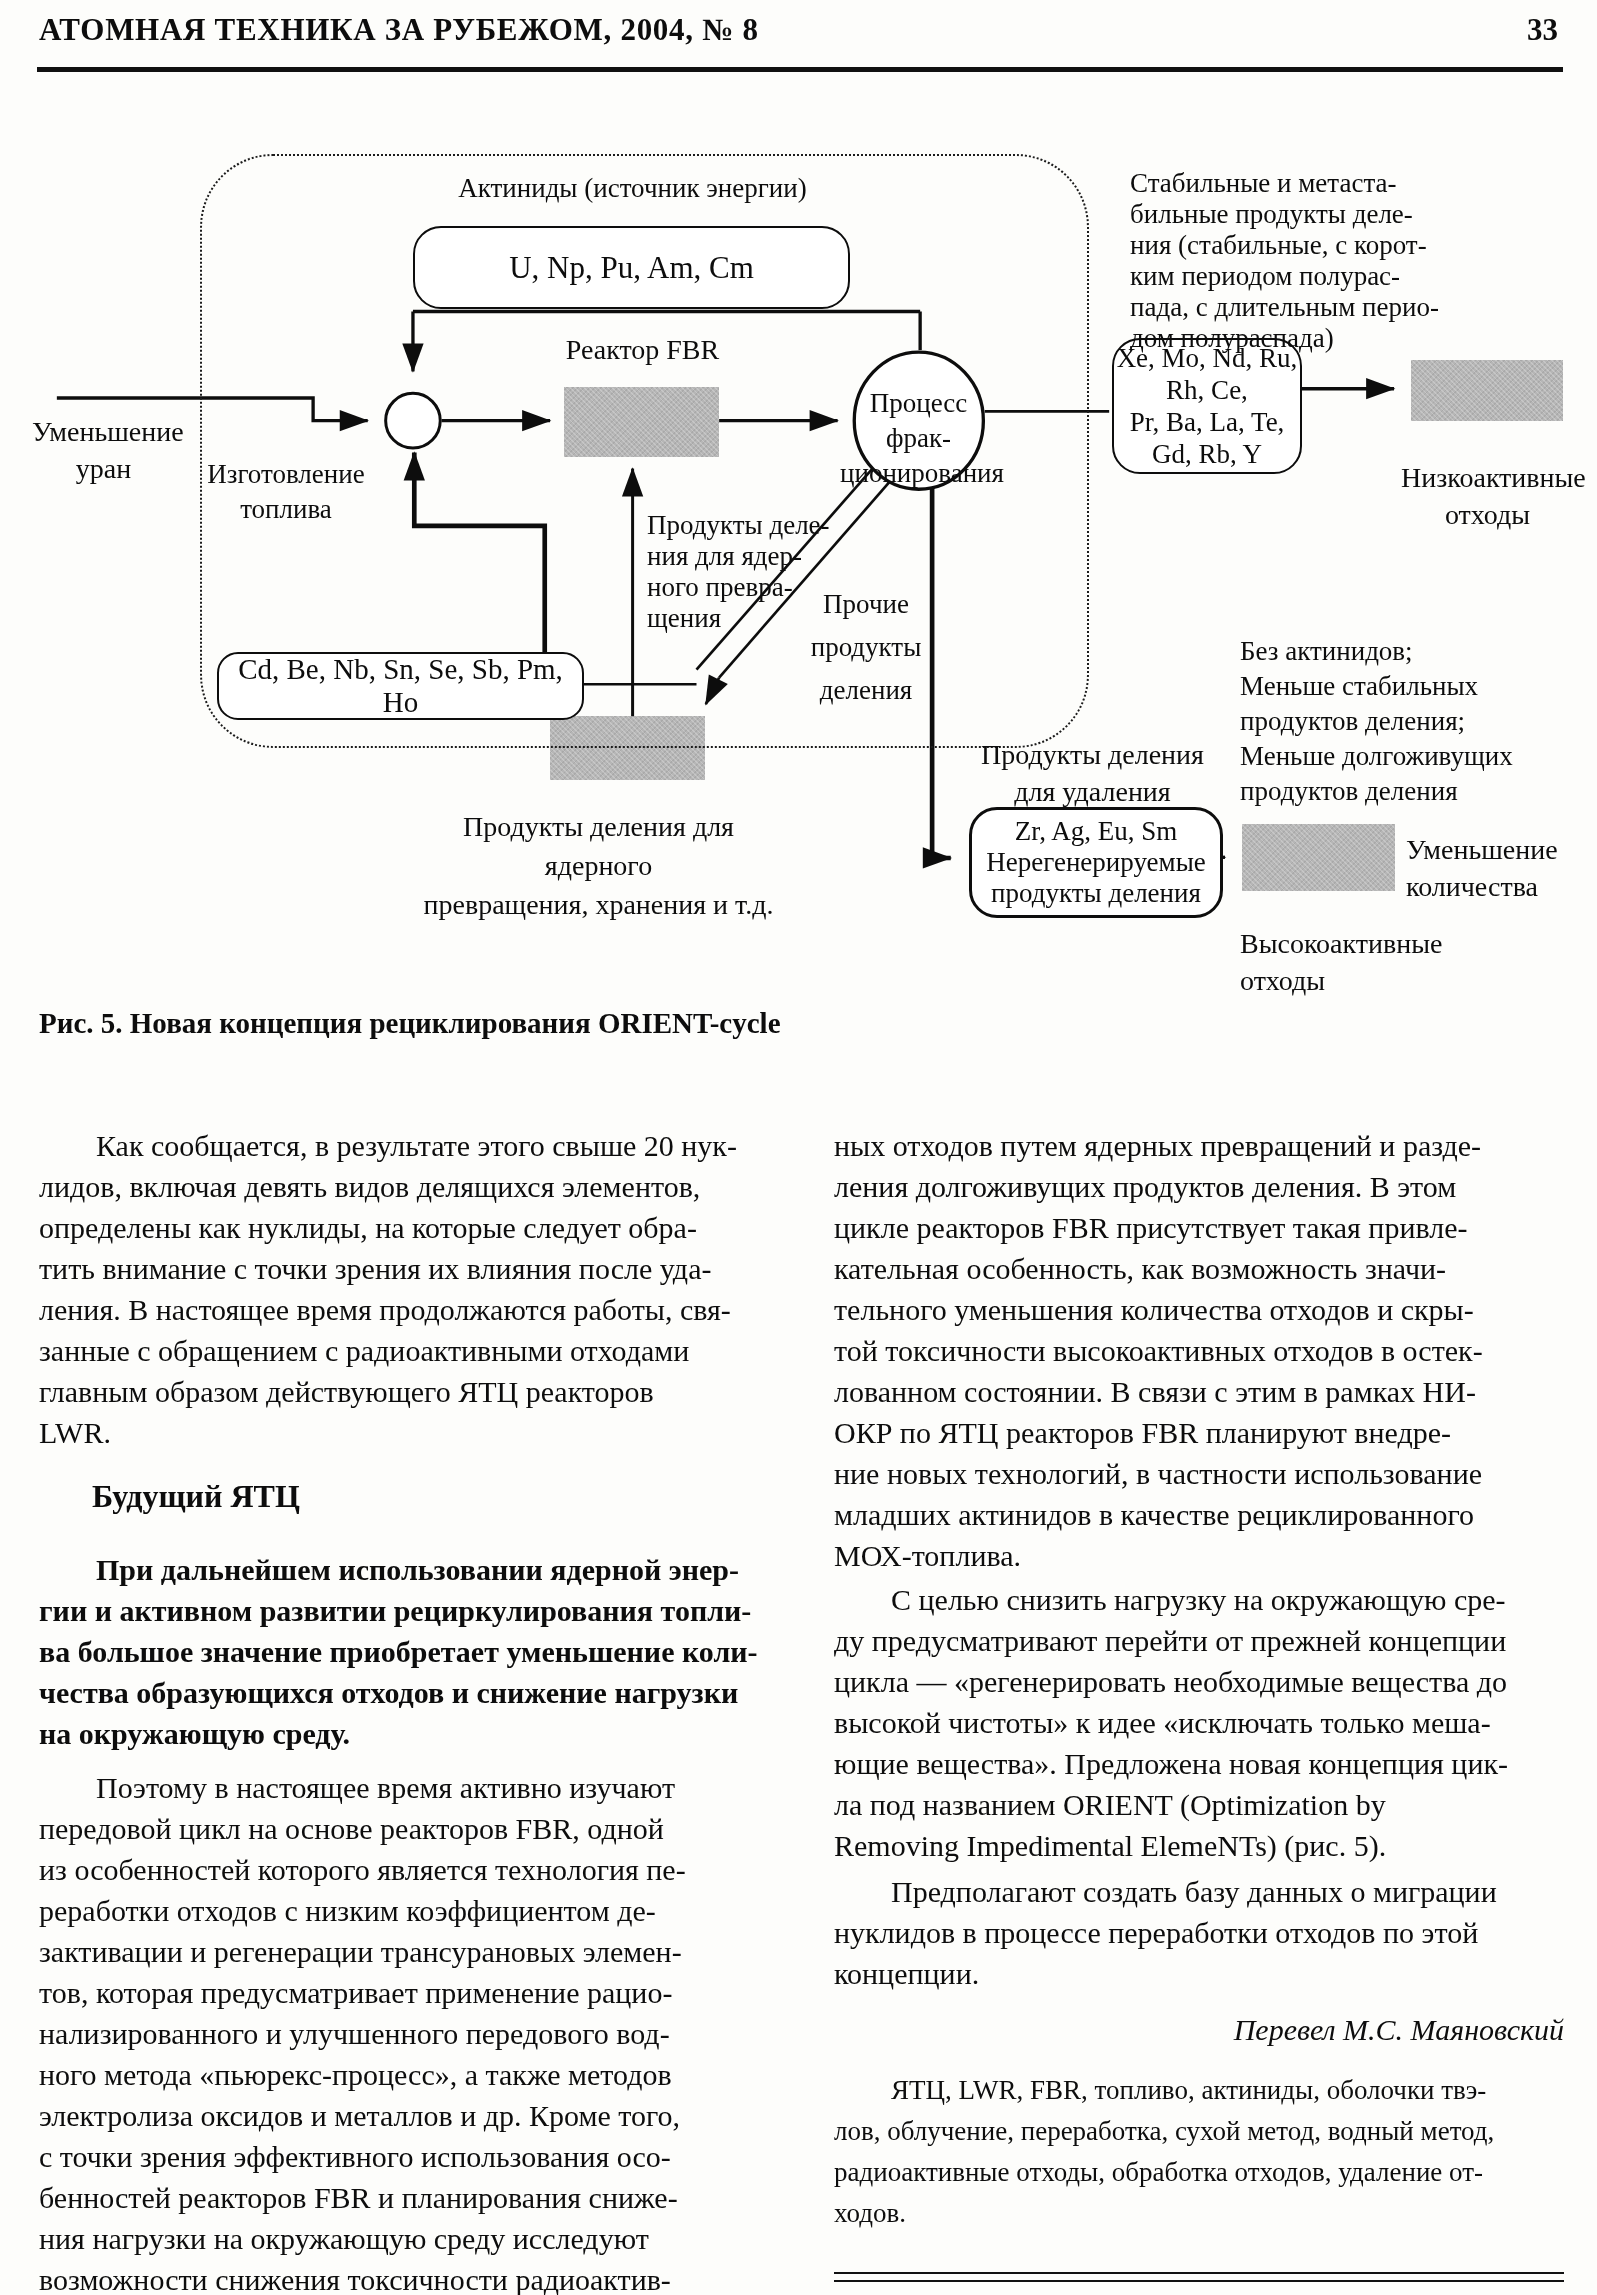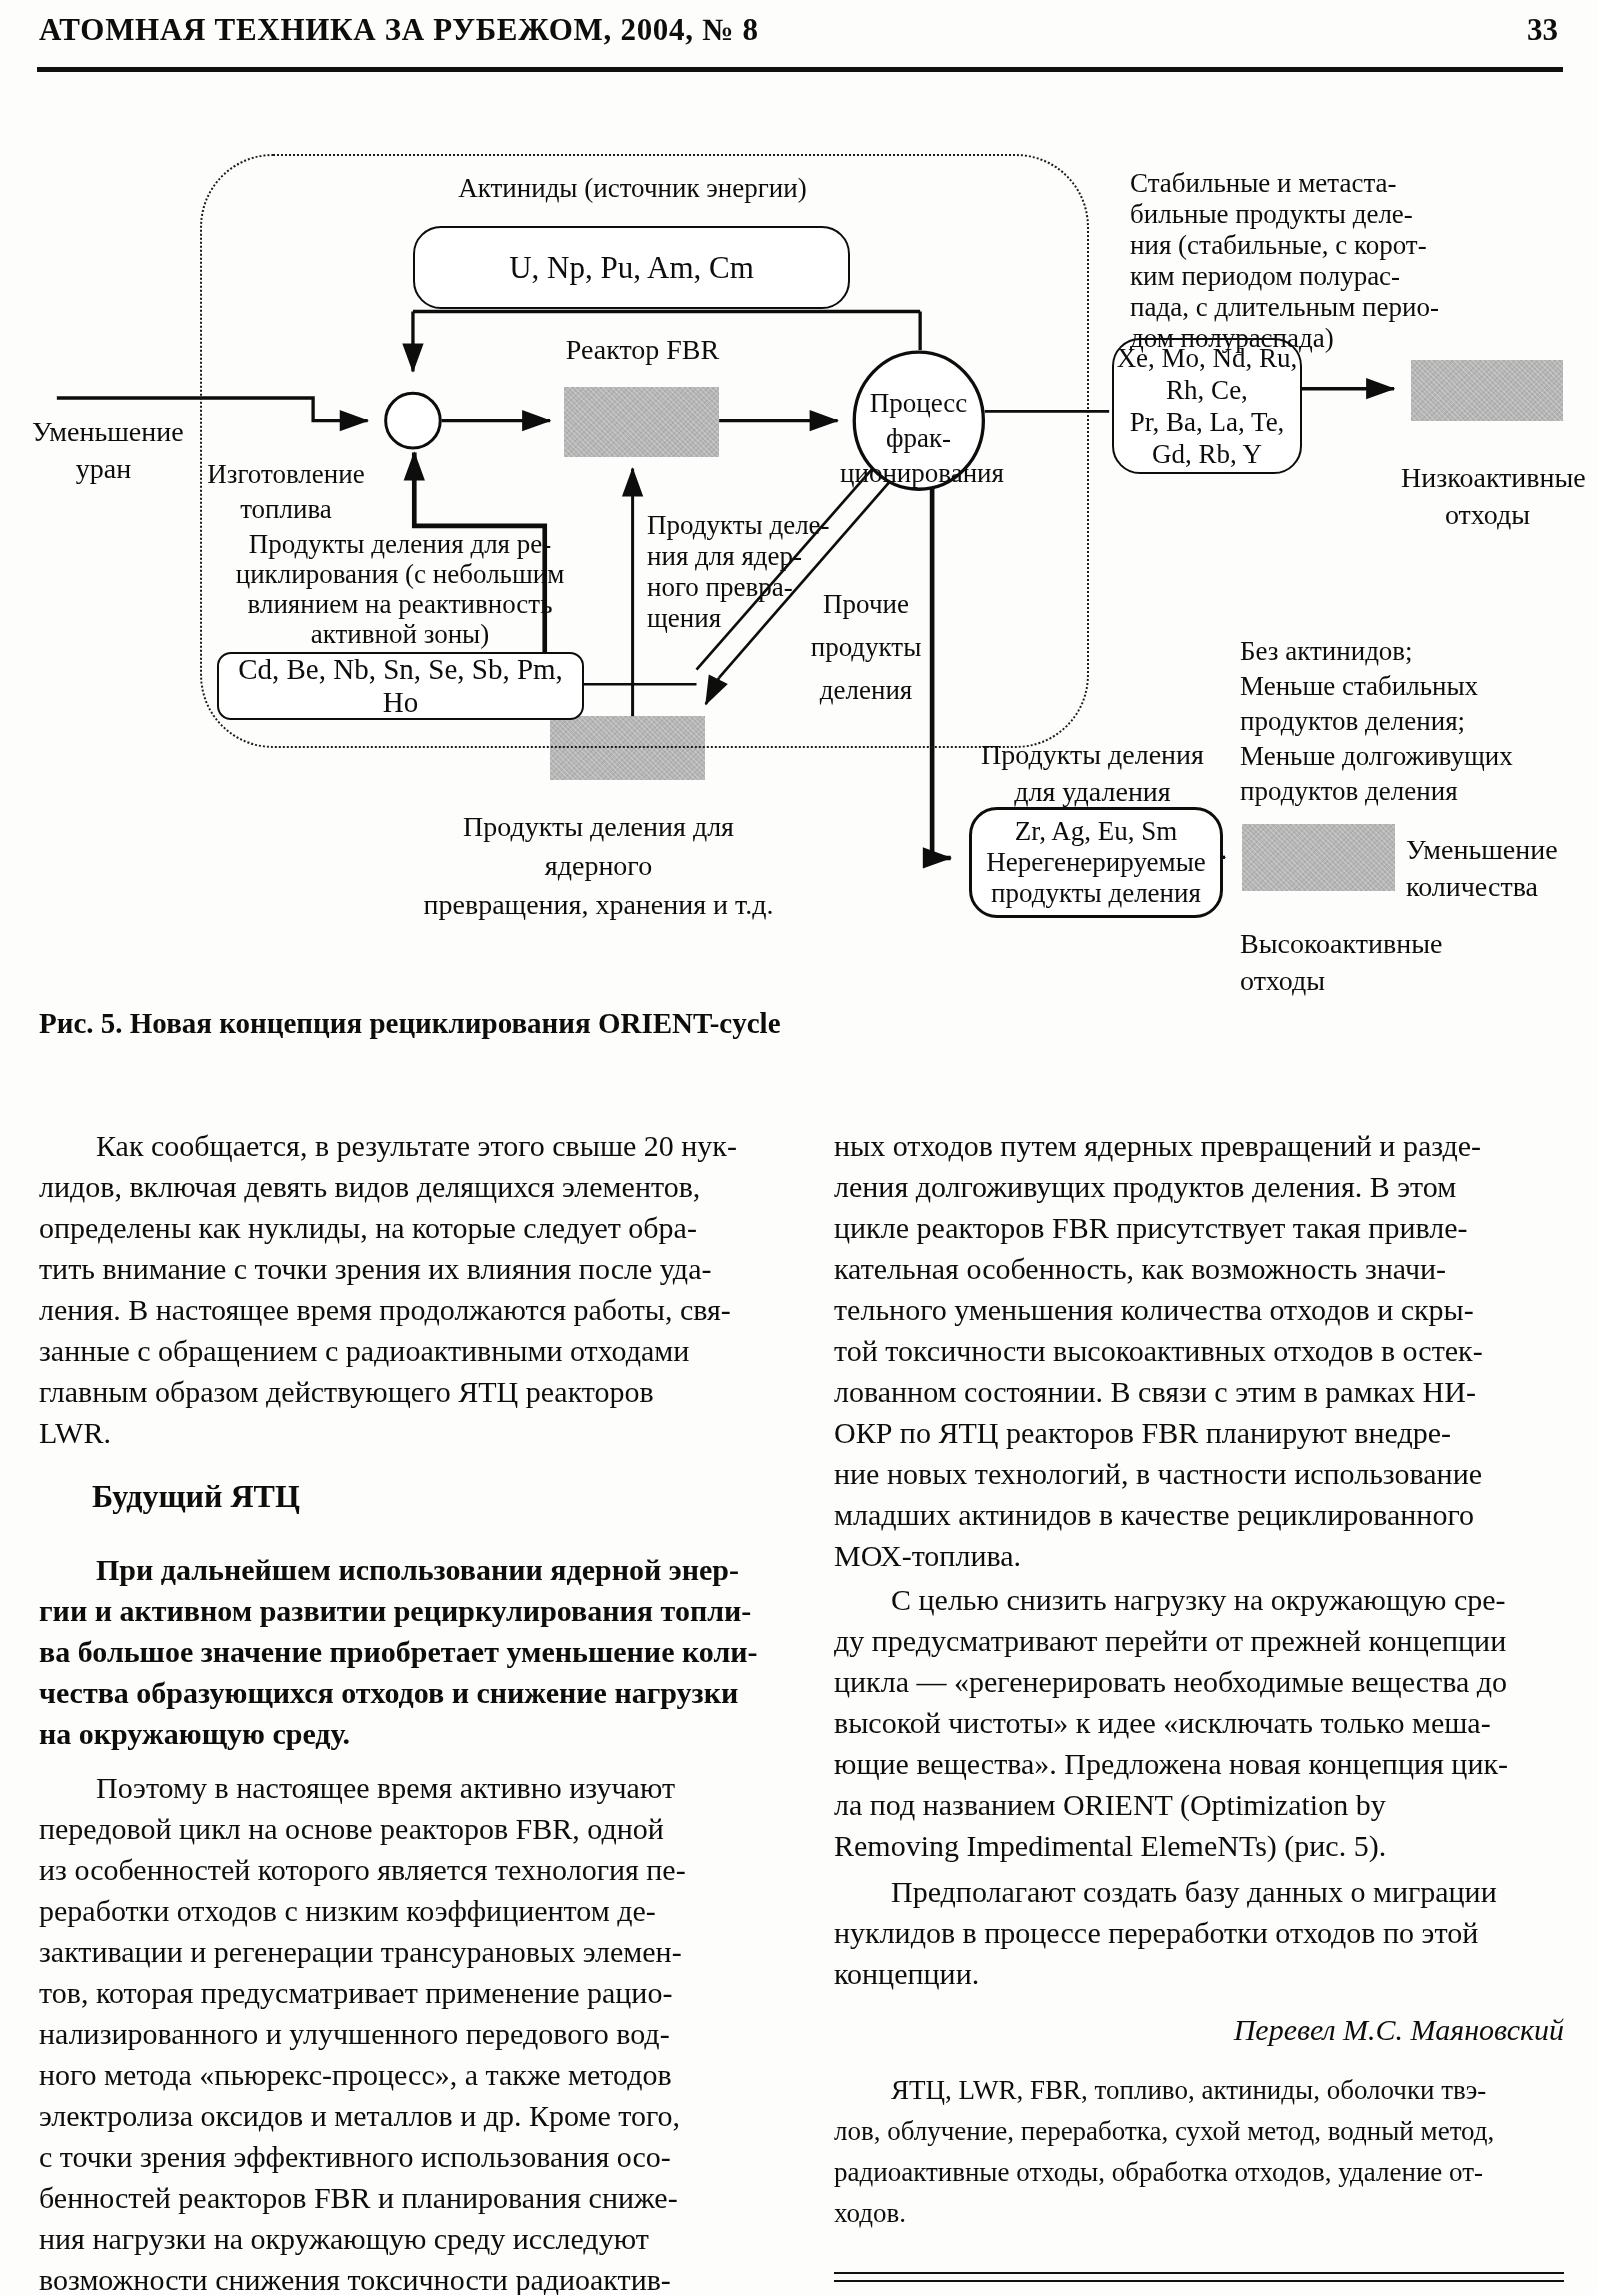--- a/index.html
+++ b/index.html
@@ -77,41 +77,37 @@
       <path d="M1400,733 V1289 H1428" stroke-width="7" marker-end="url(#arr)"></path>
       <path d="M1829,1288 H1840" stroke-width="5" marker-end="url(#arr)"></path>
       <circle cx="620" cy="632" r="41" fill="#fff" stroke-width="4.5"></circle>
       <ellipse cx="1380" cy="632" rx="97" ry="103" fill="#fff" stroke-width="5"></ellipse>
     </g>
   </svg>
 
   <div class="boundary"></div>
 
   <div class="box" style="left:413px;top:226px;width:433px;height:79px;font-size:31px;">U, Np, Pu, Am, Cm</div>
-  <div class="box" style="left:217px;top:652px;width:363px;height:64px;font-size:29px;border-radius:14px;">Cd, Be, Nb, Sn, Se, Sb, Pm, Ho</div>
+  <div class="box" style="left:217px;top:652px;width:363px;height:64px;font-size:29px;border-radius:21px;">Cd, Be, Nb, Sn, Se, Sb, Pm, Ho</div>
   <div class="box" style="left:1112px;top:338px;width:186px;height:132px;font-size:27px;line-height:32px;">Xe, Mo, Nd, Ru,
 Rh, Ce,
 Pr, Ba, La, Te,
 Gd, Rb, Y</div>
   <div class="box" style="left:969px;top:807px;width:248px;height:105px;font-size:27px;line-height:31px;border-width:3.3px;">Zr, Ag, Eu, Sm
 Нерегенерируемые
 продукты деления</div>
 
   <div class="lbl ctr" style="left:426px;top:173px;width:413px;font-size:27px;">Актиниды (источник энергии)</div>
   <div class="lbl ctr" style="left:32px;top:413px;width:143px;font-size:28px;line-height:37px;">Уменьшение
 уран</div>
   <div class="lbl ctr" style="left:186px;top:457px;width:200px;font-size:27px;line-height:35px;">Изготовление
 топлива</div>
   <div class="lbl ctr" style="left:546px;top:334px;width:193px;font-size:28px;">Реактор FBR</div>
   <div class="lbl ctr" style="left:840px;top:386px;width:157px;font-size:27px;line-height:35px;z-index:5;">Процесс фрак-
 ционирования</div>
-  <div class="lbl ctr" style="left:212px;top:529px;width:376px;font-size:27px;line-height:30px;">Продукты деления для ре-
-циклирования (с небольшим
-влиянием на реактивность
-активной зоны)</div>
   <div class="lbl" style="left:647px;top:510px;width:193px;font-size:27px;line-height:31px;">Продукты деле-
 ния для ядер-
 ного превра-
 щения</div>
   <div class="lbl ctr" style="left:786px;top:583px;width:160px;font-size:27px;line-height:43px;">Прочие
 продукты
 деления</div>
   <div class="lbl" style="left:1130px;top:168px;width:363px;font-size:27px;line-height:31px;">Стабильные и метаста-
 бильные продукты деле-
 ния (стабильные, с корот-

